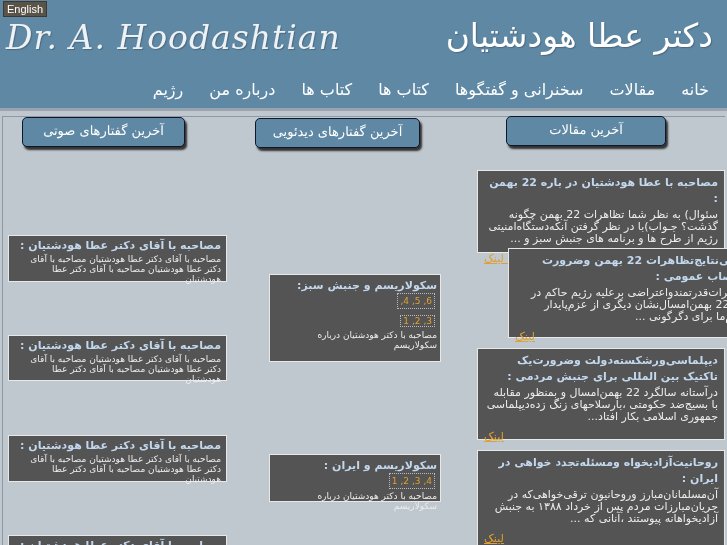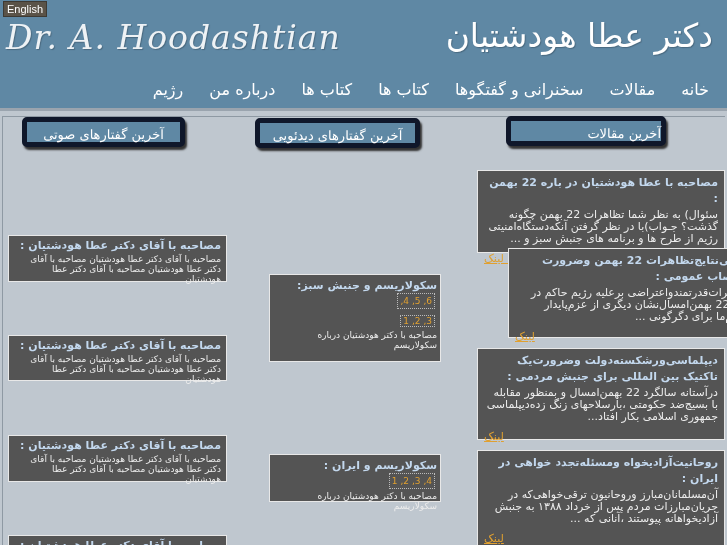--- a/index.html
+++ b/index.html
@@ -9,21 +9,21 @@
   .header { position: absolute; left: 0; top: 0; width: 727px; height: 108px; background: #5f88a4; }
   .lang-btn { position: absolute; left: 3px; top: 1px; background: #5a5348; color: #fff; font-family: "Liberation Sans", sans-serif; font-size: 11px; padding: 1px 3px; border: 1px solid #3e3a33; line-height: 12px; }
   .logo-en { position: absolute; left: 6px; top: 18px; color: #eef2f5; font-family: "DejaVu Serif", serif; font-style: italic; font-size: 33px; letter-spacing: 1px; text-shadow: 1px 1px 1px #4a6a80; white-space: nowrap; }
   .logo-fa { position: absolute; right: 14px; top: 16px; color: #fff; font-family: "DejaVu Sans", sans-serif; font-size: 33px; direction: rtl; text-shadow: 1px 1px 1px #4a6a80; white-space: nowrap; }
   .nav { position: absolute; right: 18px; top: 80px; direction: rtl; display: flex; gap: 0; }
   .nav a { color: #fff; font-family: "DejaVu Sans", sans-serif; font-size: 16px; text-decoration: none; margin-left: 26px; white-space: nowrap; }
 
   .content { position: absolute; left: 0; top: 108px; width: 727px; height: 437px; background: #bfc7cf; border-top: 3px solid #9aa4ae; }
   .content-inner { position: absolute; left: 2px; top: 5px; width: 723px; height: 440px; border-left: 1px solid #8e99a3; border-top: 1px solid #8e99a3; }
 
-  .col-btn { position: absolute; background: #5f88a4; color: #fff; font-family: "DejaVu Serif", serif; font-size: 13px; text-align: center; border: 5px solid #0f172a; border-radius: 5px; box-shadow: 2px 3px 2px #333; line-height: 26px; height: 30px; direction: rtl; }
+  .col-btn { position: absolute; background: #5f88a4; color: #fff; font-family: "DejaVu Serif", serif; font-size: 13px; text-align: center; border: 1px solid #0f172a; border-radius: 5px; box-shadow: 2px 3px 2px #333; line-height: 26px; height: 30px; direction: rtl; }
 
   .card { position: absolute; background: #545454; border: 1px solid #e8e8e8; direction: rtl; color: #e5e5e5; }
   .card-title { color: #c3d8ee; font-family: "DejaVu Sans", sans-serif; font-weight: bold; }
   .card-text { color: #ececec; font-family: "DejaVu Sans", sans-serif; }
   .card-link { color: #e0a030; text-decoration: underline; font-size: 11px; }
 
   .article .card-title { font-size: 11px; line-height: 16px; padding: 4px 6px 2px 6px; }
   .article .card-text { font-size: 11px; line-height: 12px; padding: 0 6px; }
   .article .link-row { padding: 2px 6px 0 6px; text-align: left; }
 
@@ -49,21 +49,21 @@
     <a href="#">کتاب ها</a>
     <a href="#">درباره من</a>
     <a href="#">رژیم</a>
   </nav>
 </div>
 
 <div class="content">
   <div class="content-inner"></div>
 </div>
 
-<div class="col-btn" style="left:506px; top:116px; width:160px;text-align:right;">آخرین مقالات</div>
+<div class="col-btn" style="left:506px; top:116px; width:160px;">آخرین مقالات</div>
 <div class="col-btn" style="left:255px; top:118px; width:165px;">آخرین گفتارهای دیدئویی</div>
 <div class="col-btn" style="left:22px; top:117px; width:163px;">آخرین گفتارهای صوتی</div>
 
 <div class="card article" style="left:477px; top:170px; width:248px; height:83px;">
   <div class="card-title">مصاحبه با عطا هودشتیان در باره 22 بهمن :</div>
   <div class="card-text">سئوال) به نظر شما تظاهرات 22 بهمن چگونه گذشت؟ جـواب)با در نظر گرفتن آنکه‌دستگاه‌امنیتی رژیم از طرح ها و برنامه های جنبش سبز و ...</div>
   <div class="link-row"><a href="#" class="card-link">لینک لینک</a></div>
 </div>
 
 <div class="card article" style="left:477px; top:248px; width:248px; height:90px;margin-left:31px;">

